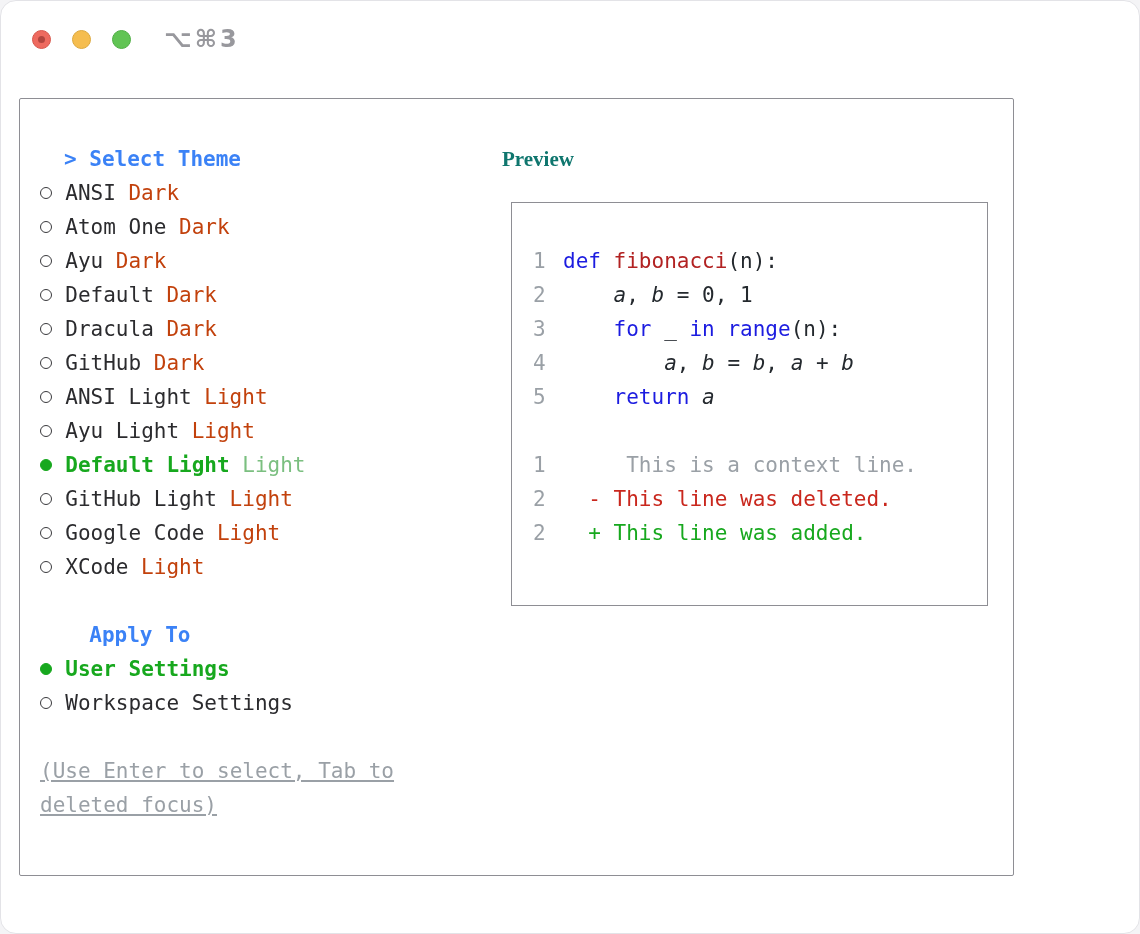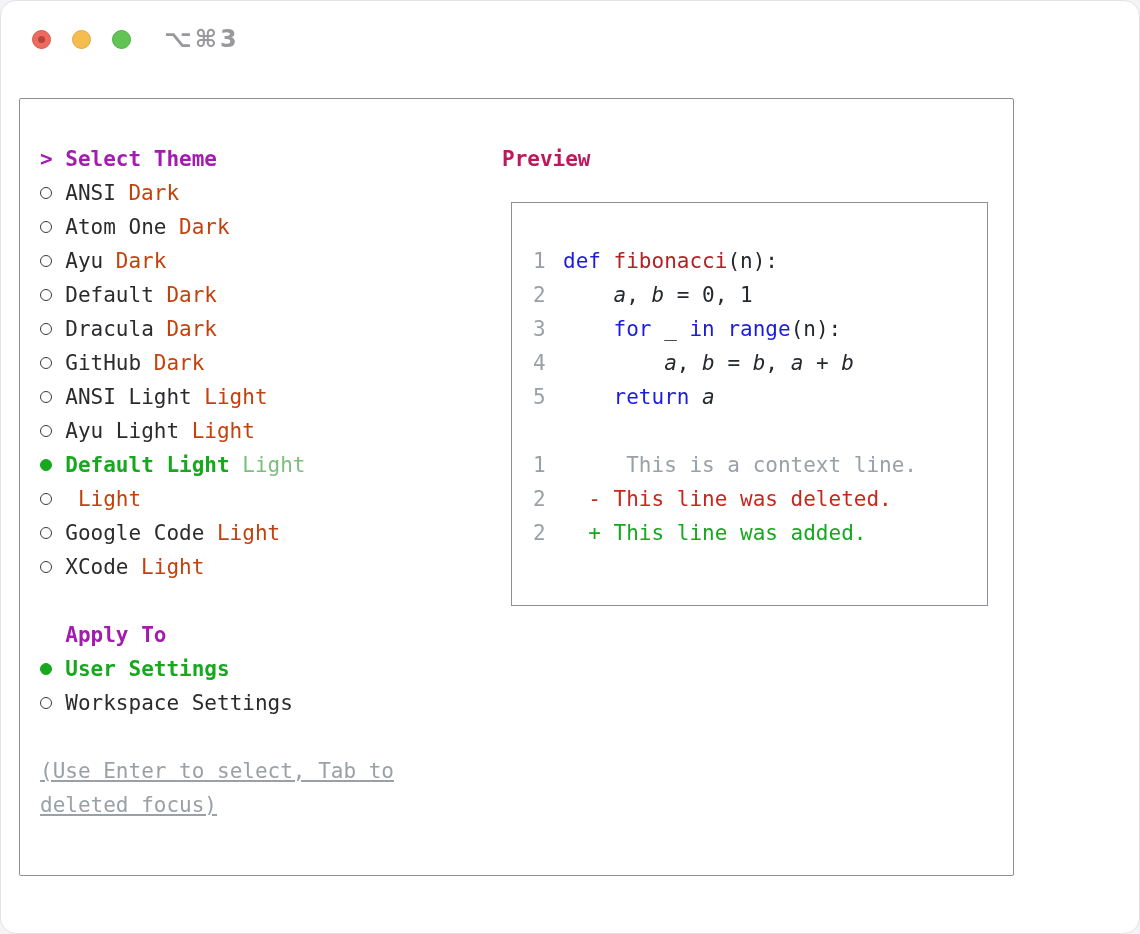--- a/index.html
+++ b/index.html
@@ -29,32 +29,32 @@
   .panel { position:absolute; left:18px; top:97px; width:995px; height:778px;
            border:1.5px solid #8e8e94; border-radius:2px; background:#fff; }
 
   
   .left-col { position:absolute; left:20px; top:43px;
               font-size:21px; line-height:34px; color:#2b2b2e; }
   .row { display:flex; align-items:center; height:34px; }
   .icon { width:25.3px; flex:none; display:flex; align-items:center; }
   .dot { width:12px; height:12px; border:1.6px solid #3a3a3d; border-radius:50%; }
   .dot.filled { background:var(--green); border-color:var(--green); }
-  .header { font-weight:bold; color:#a21caf; white-space:pre; }
+  .header { font-weight:bold; color:#3b82f6; white-space:pre;margin-left:24px; }
   .optname { white-space:pre; }
   .variant { color:#c2410c; margin-left:12.6px; white-space:pre; }
   .row.selected .optname { color:var(--green);font-weight:bold; }
   .row.selected .variant { color:#7bbf80; }
   .spacer { height:34px; }
   .hint { color:#9aa0a6; white-space:pre;text-decoration:underline; }
   .hint div { height:34px; }
 
   
   .preview-title { position:absolute; left:482px; top:43px; height:34px;
-                   font-size:21px; line-height:34px; font-weight:bold; color:#be185d; }
+                   font-size:21px; line-height:34px; font-weight:bold; color:#0f766e;font-family:Liberation Serif, serif; }
   .preview-box { position:absolute; left:491px; top:103px; width:477px; height:404px;
                  border:1.5px solid #8e8e94; background:#fff; }
   .code { padding:41px 0 0 21px; font-size:21px; line-height:34px; }
   .cline { display:flex; height:34px; }
   .ln { width:30px; flex:none; color:#9aa0a6; }
   .ctext { white-space:pre; color:#24292e; }
   .tk-plain { color:#24292e; }
   .tk-kw  { color:var(--blue); }
   .tk-fn  { color:var(--dkred); }
   .tk-var { font-style:italic; color:#24292e; }
@@ -144,20 +144,21 @@
             <span class="icon">
               <span class="dot filled"></span>
             </span>
             <span class="optname">Default Light</span>
             <span class="variant">Light</span>
           </div>
           <div class="row">
             <span class="icon">
               <span class="dot"></span>
             </span>
+            <span class="optname">GitHub Light</span>
             <span class="variant">Light</span>
           </div>
           <div class="row">
             <span class="icon">
               <span class="dot"></span>
             </span>
             <span class="optname">Google Code</span>
             <span class="variant">Light</span>
           </div>
           <div class="row">

